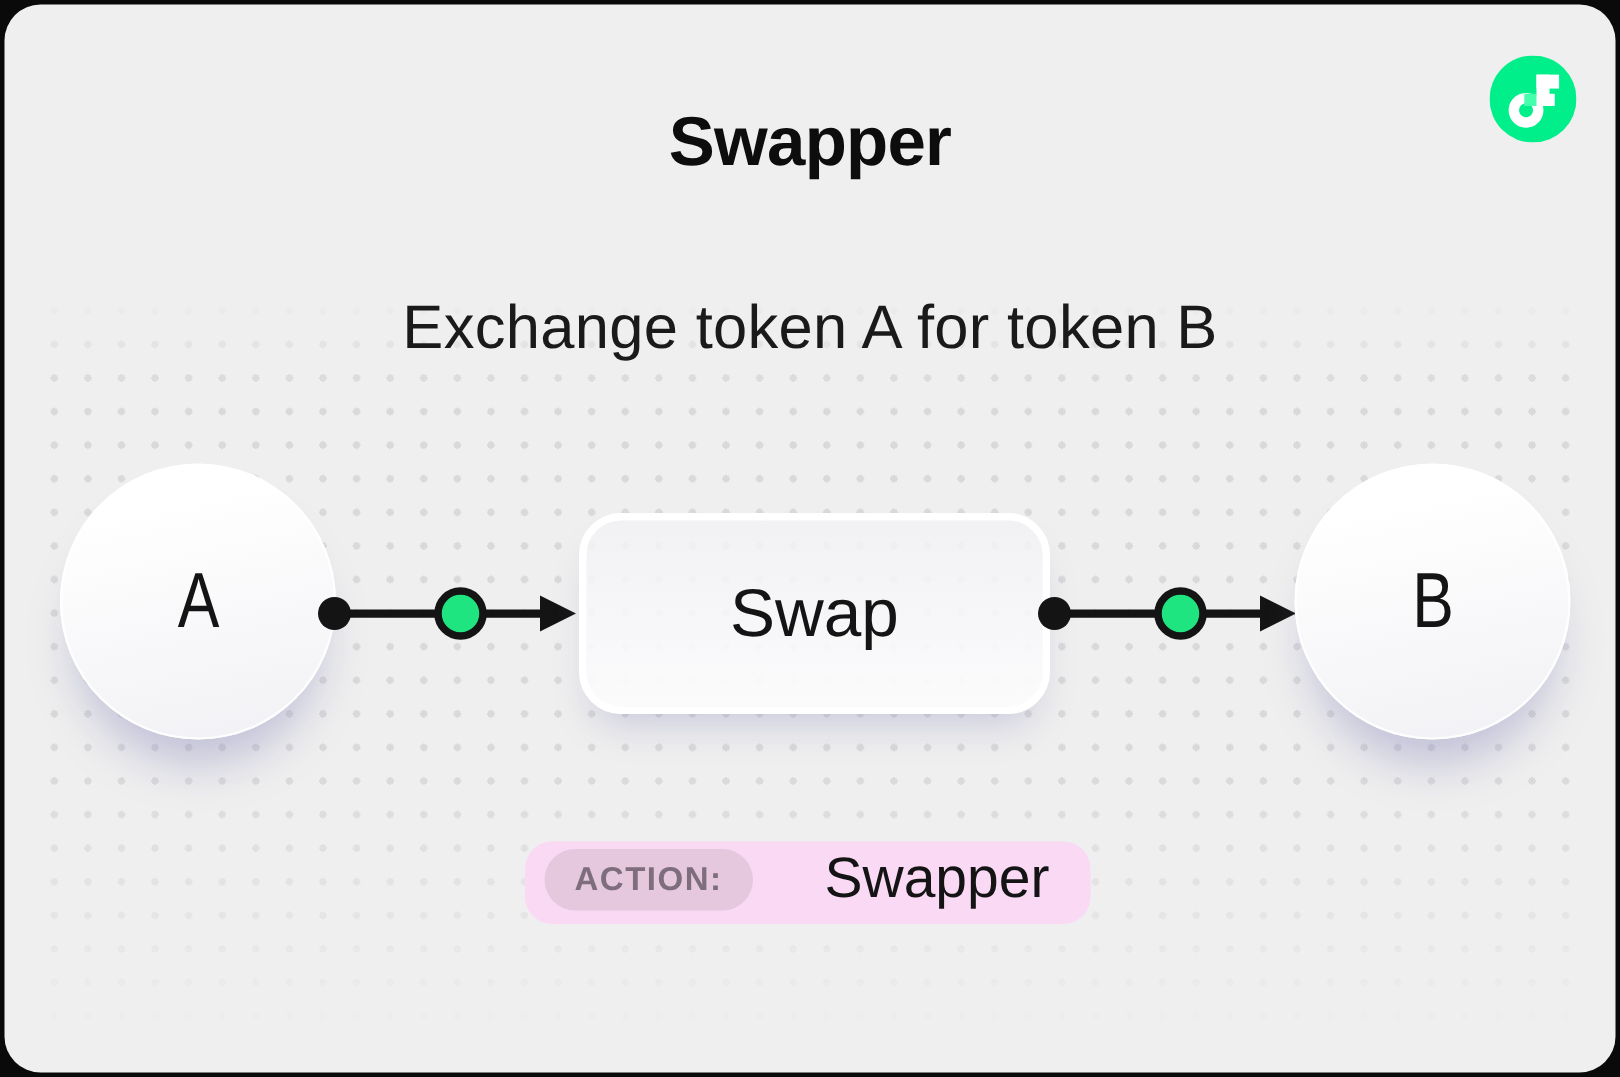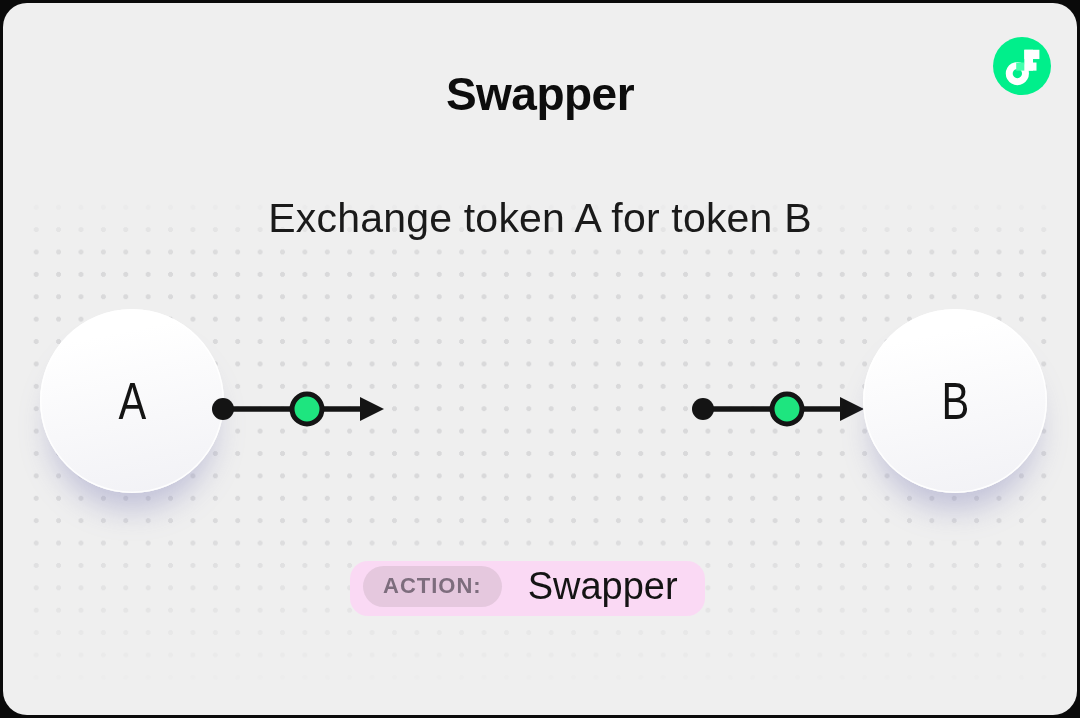--- a/index.html
+++ b/index.html
@@ -41,21 +41,21 @@
               box-shadow:0 16px 26px -10px rgba(118,118,178,0.32);
               display:flex; align-items:center; justify-content:center; }
   .swap-label { font-size:45px; font-weight:400; color:#141414; }
 
   .connector { position:absolute; width:172px; height:44px; top:384px; }
   .connector.c1 { left:209px; }
   .connector.c2 { left:689px; }
   .accent-fill { fill:var(--accent,#1ee57f); }
 
   .action-badge { position:absolute; left:347px; top:558px; height:55px;
-                  display:inline-flex; align-items:center; gap:26px;
+                  display:inline-flex; align-items:center; gap:48px;
                   padding:0 27px 4px 13px; border-radius:18px;
                   background:var(--badge-bg,#fad9f4); }
   .action-label { background:var(--badge-label-bg,#e5c8de); color:var(--badge-label-color,#7d6d7d);
                   font-size:22px; font-weight:700; letter-spacing:1px;
                   padding:7px 20px 8px 20px; border-radius:999px; }
   .action-value { font-size:38px; font-weight:400; color:#141414; }
 </style>
 </head>
 <body>
 
@@ -87,20 +87,23 @@
         <stop offset="1" stop-color="#12c96f"></stop>
       </linearGradient>
     </defs>
     <line x1="11" y1="22" x2="150" y2="22" stroke="#141414" stroke-width="5.5"></line>
     <line x1="24" y1="22" x2="78" y2="22" stroke="url(#gflow1)" stroke-width="2.6"></line>
     <circle cx="11" cy="22" r="11" fill="#141414"></circle>
     <circle class="accent-fill" cx="95" cy="22" r="15" stroke="#141414" stroke-width="5"></circle>
     <polygon points="148,10 172,22 148,34" fill="#141414"></polygon>
   </svg>
 
+  <div class="swap-box">
+    <span class="swap-label">Swap</span>
+  </div>
 
   <svg class="connector c2" viewBox="0 0 172 44" aria-hidden="true">
     <defs>
       <linearGradient id="gflow2" x1="0" y1="0" x2="1" y2="0">
         <stop offset="0" stop-color="#141414"></stop>
         <stop offset="0.7" stop-color="#12c96f"></stop>
         <stop offset="1" stop-color="#12c96f"></stop>
       </linearGradient>
     </defs>
     <line x1="11" y1="22" x2="150" y2="22" stroke="#141414" stroke-width="5.5"></line>

